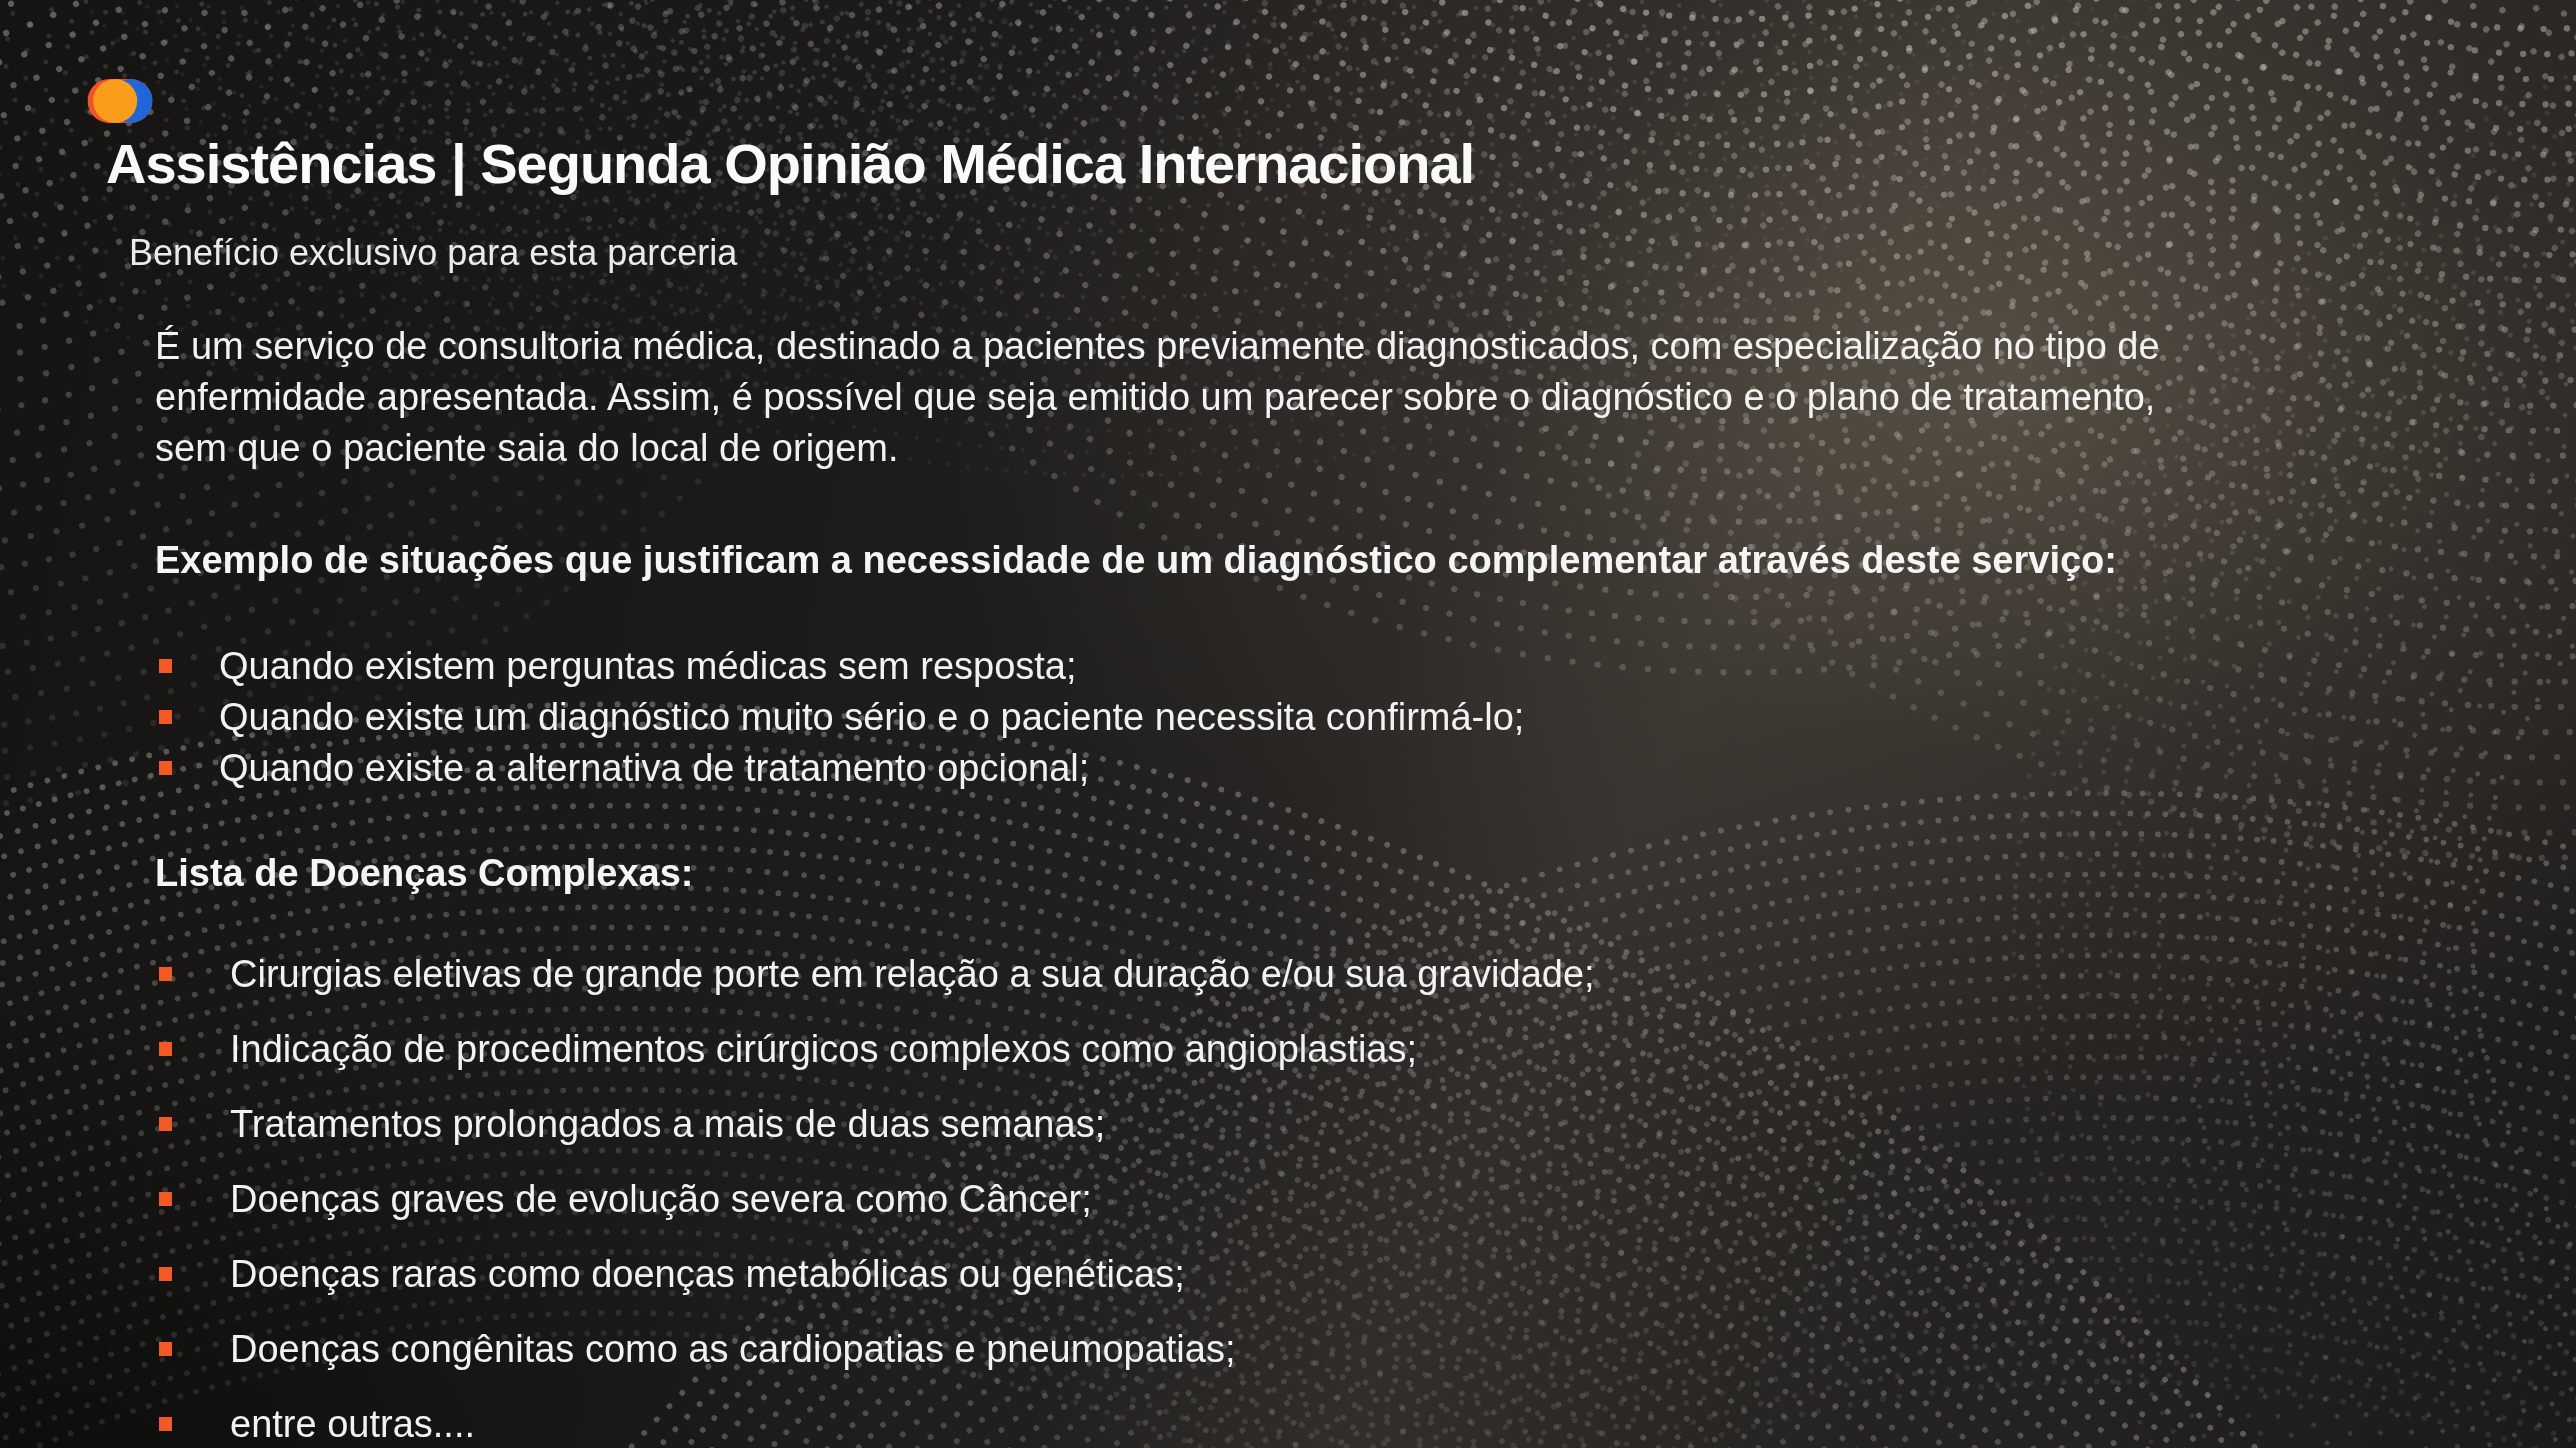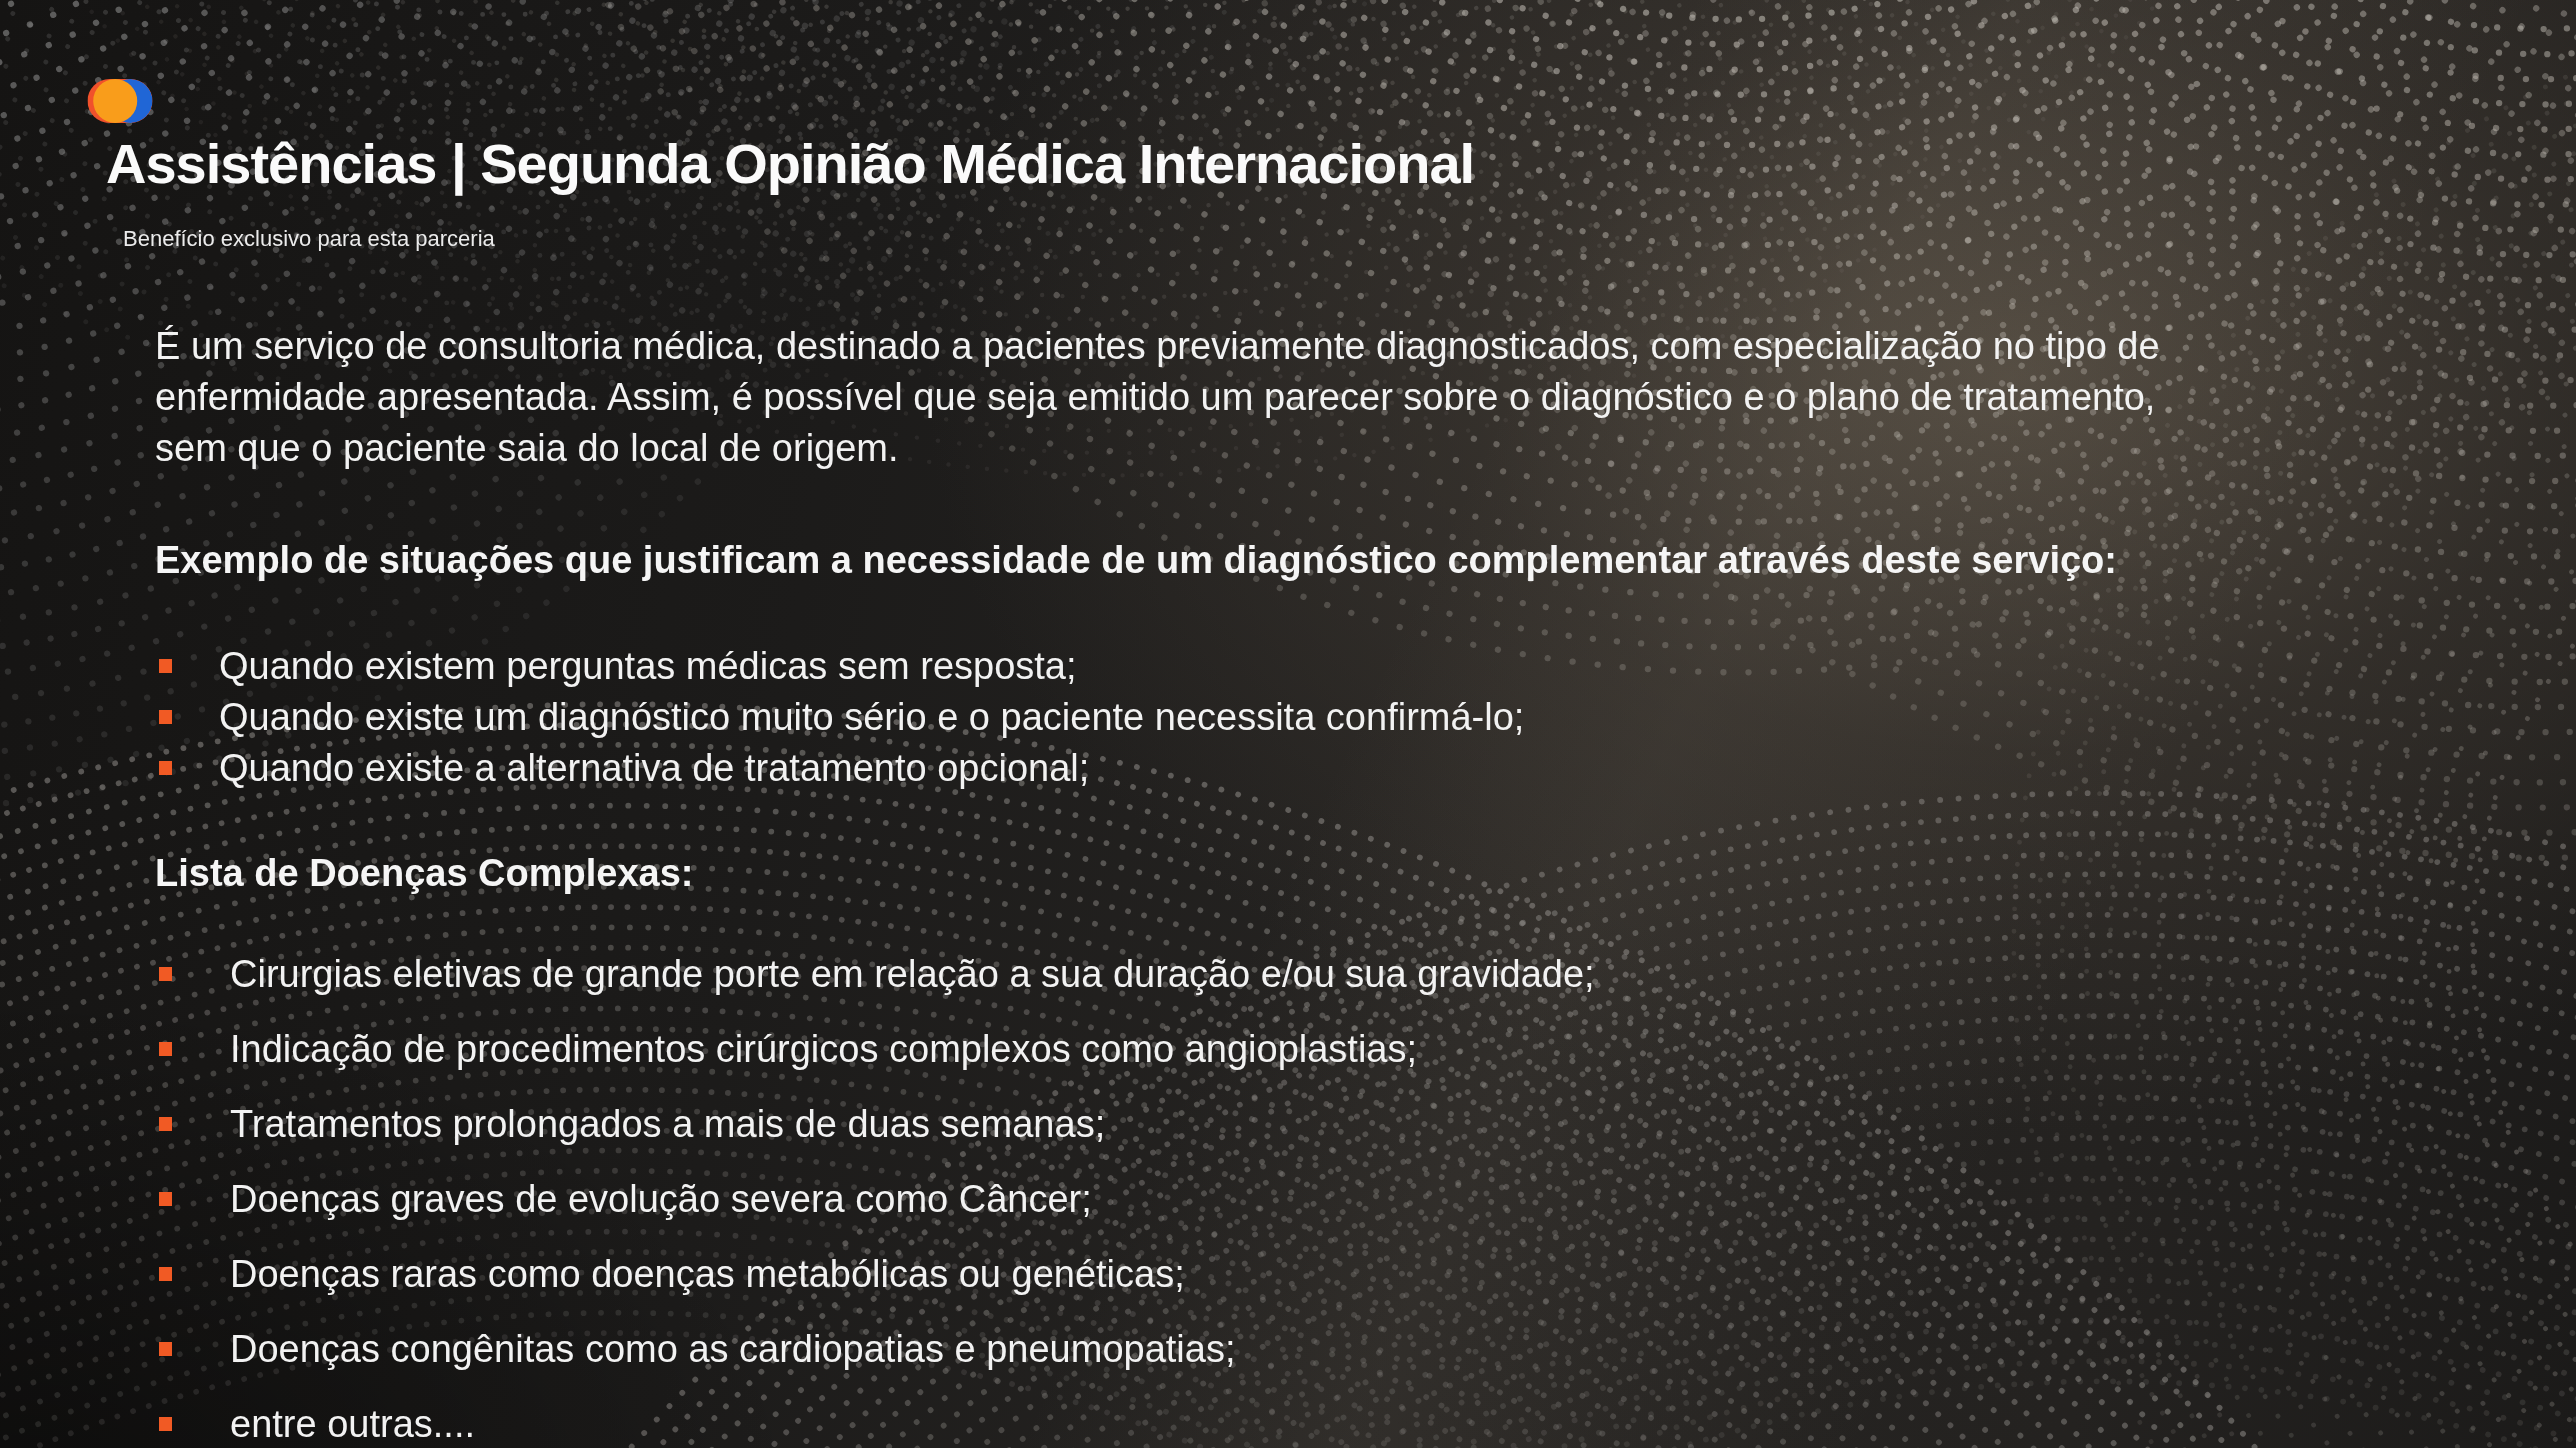--- a/index.html
+++ b/index.html
@@ -23,22 +23,22 @@
   
   .logo { position: absolute; left: 87px; top: 79px; width: 66px; height: 44px; }
   .logo svg { display: block; width: 100%; height: 100%; }
 
   h1.title {
     position: absolute; left: 106px; top: 131px; margin: 0;
     font-size: 56px; font-weight: 700; letter-spacing: -1px;
     color: #fafafa; white-space: nowrap;
   }
   .subtitle {
-    position: absolute; left: 123px; top: 226px; margin: 0;
-    font-size: 22px; font-weight: 400; color: #ebebeb; white-space: nowrap;
+    position: absolute; left: 123px; top: 226px; margin: 6px;
+    font-size: 36px; font-weight: 400; color: #ebebeb; white-space: nowrap;
   }
 
   
   .content {
     position: absolute; left: 155px; top: 321px; width: 2337px;
     color: #f2f2f2; font-size: 38px; line-height: 51px;
   }
   .intro { margin: 0; padding: 0; }
   .intro div { white-space: nowrap; }
 

